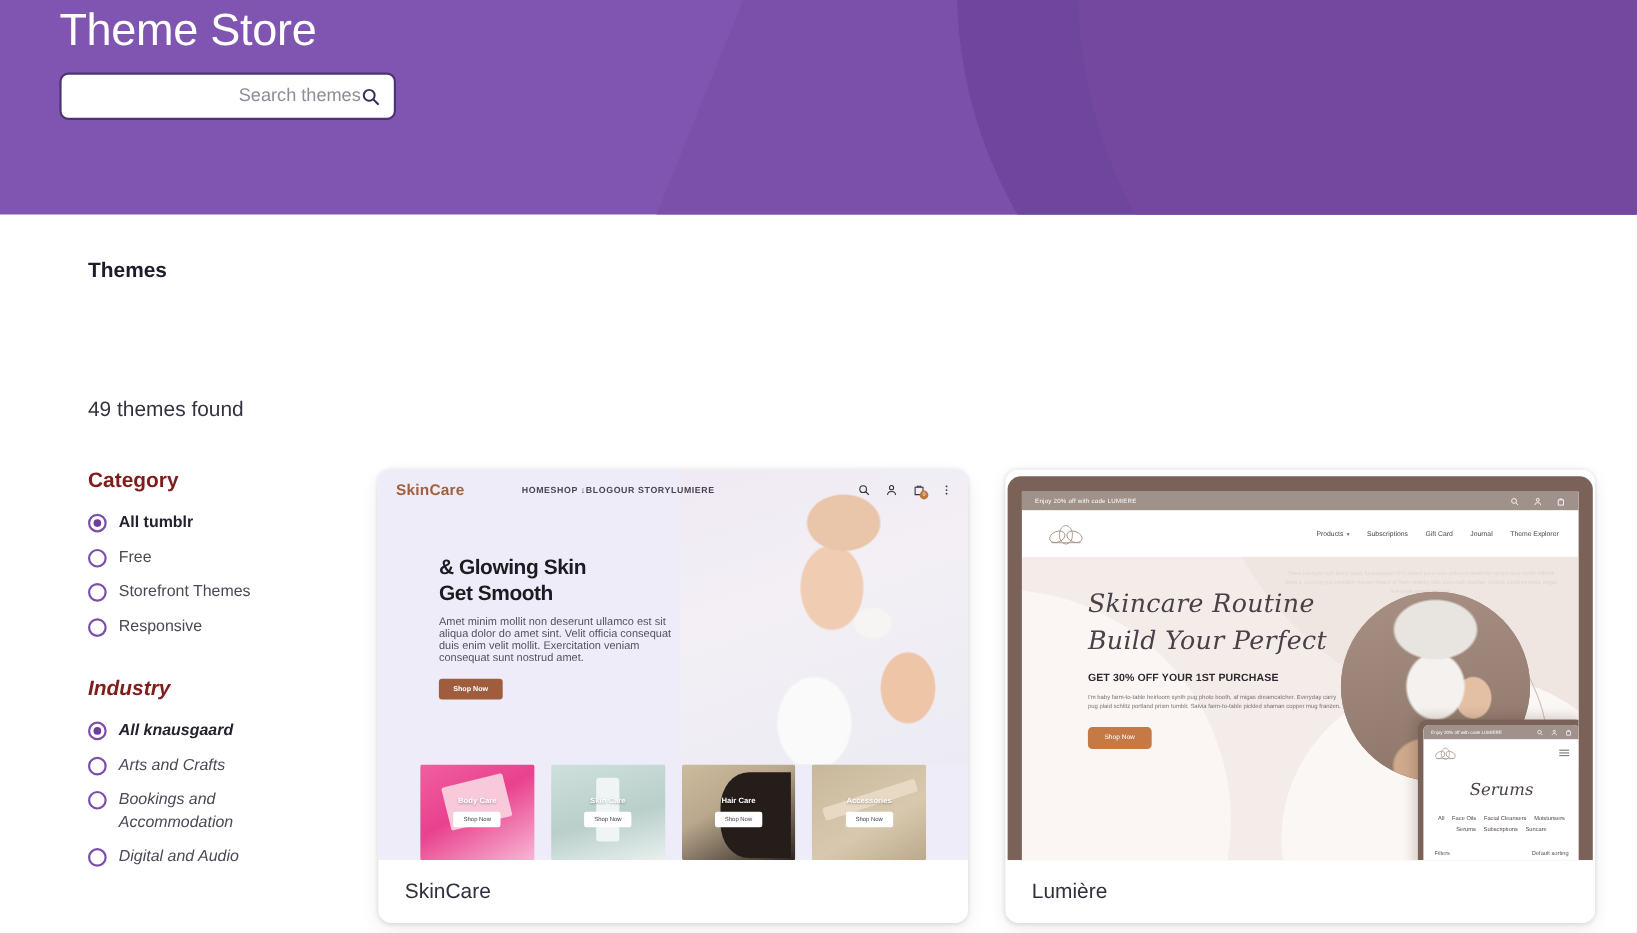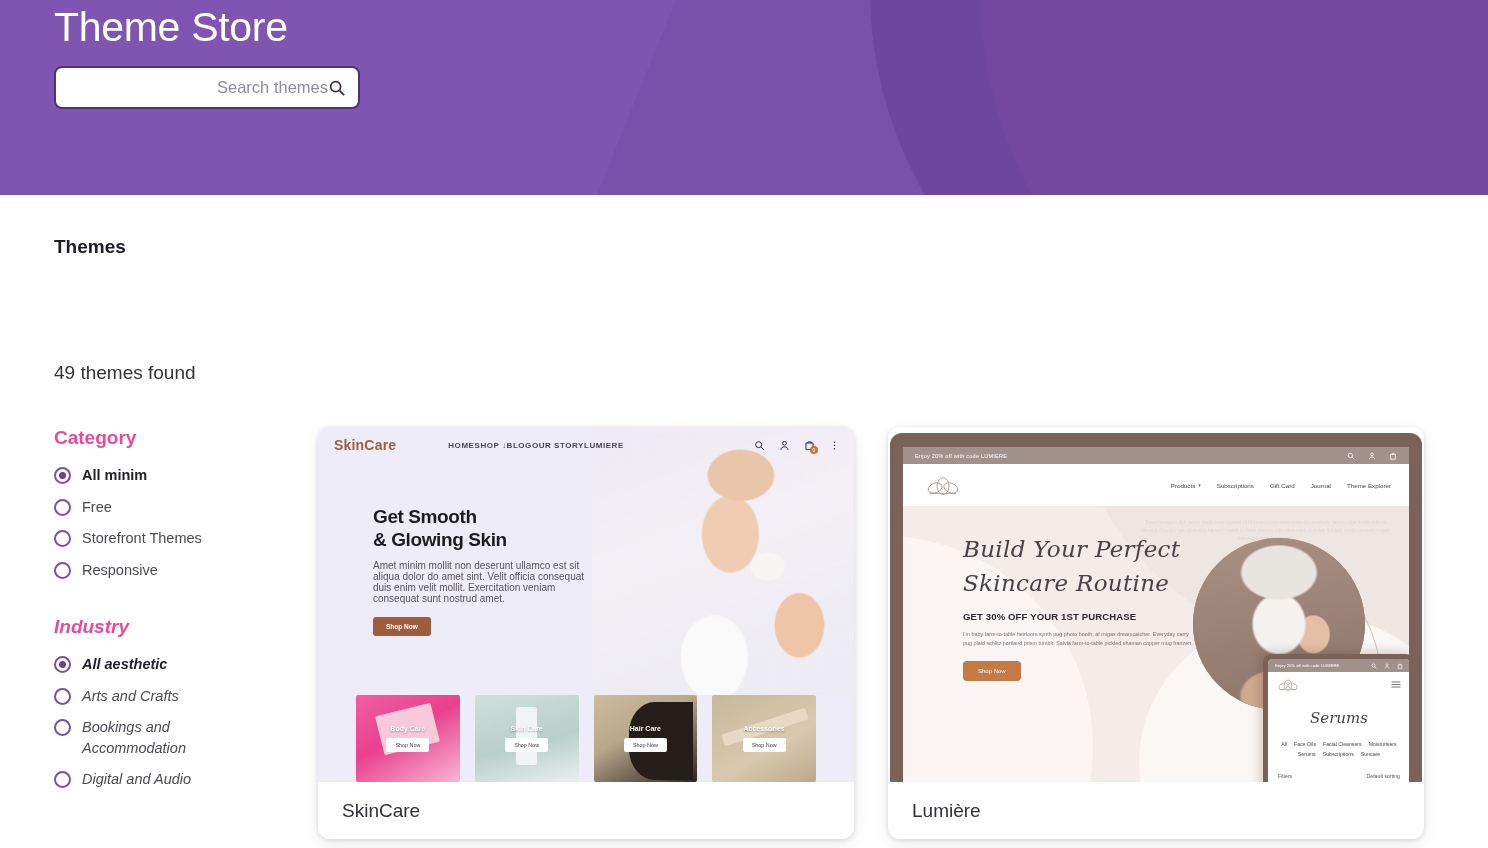--- a/index.html
+++ b/index.html
@@ -63,37 +63,37 @@
     font-family: "Liberation Sans", sans-serif;
     font-size: 16.5px;
     color: #2b2b35;
     background: transparent;
     text-align: right;
   }
   .search-input::placeholder { color: #8d8d99; }
   .search-icon { width: 18px; height: 18px; flex-shrink: 0; color: #3d2a5c; }
 
   
-  .content { position: relative; width: 1186px; }
+  .content { position: relative; width: 1186px; padding-left: 26px; }
   .themes-heading {
     font-size: 19px; font-weight: bold; color: #1c1c2b;
     padding: 41px 0 0 54px;
   }
   .themes-found {
     font-size: 19px; color: #33333f;
     padding: 104px 0 0 54px;
   }
 
   .layout { display: flex; padding: 43px 0 0 0; }
 
   
   .sidebar { width: 264px; padding-left: 54px; flex-shrink: 0; }
   .filter-group + .filter-group { margin-top: 36px; font-style: italic; }
   .filter-title {
-    font-size: 19px; font-weight: bold; color: #ec4899;
+    font-size: 19px; font-weight: bold; color: #7f1d1d;
     margin-bottom: 16px;
   }
   .radio-row {
     display: flex; align-items: flex-start;
     margin-bottom: 11px;
     cursor: pointer;
   }
   .radio {
     width: 17px; height: 17px; flex-shrink: 0;
     border: 2px solid #7b4fa8;
@@ -340,42 +340,42 @@
 
   <div class="layout">
 
     <div class="sidebar">
 
       <div class="filter-group">
         <div class="filter-title">Category</div>
 
         <div class="radio-row selected">
           <span class="radio checked"></span>
-          <span class="radio-label">All minim</span>
+          <span class="radio-label">All tumblr</span>
         </div>
         <div class="radio-row">
           <span class="radio"></span>
           <span class="radio-label">Free</span>
         </div>
         <div class="radio-row">
           <span class="radio"></span>
           <span class="radio-label">Storefront Themes</span>
         </div>
         <div class="radio-row">
           <span class="radio"></span>
           <span class="radio-label">Responsive</span>
         </div>
       </div>
 
       <div class="filter-group">
         <div class="filter-title">Industry</div>
 
         <div class="radio-row selected">
           <span class="radio checked"></span>
-          <span class="radio-label">All aesthetic</span>
+          <span class="radio-label">All knausgaard</span>
         </div>
         <div class="radio-row">
           <span class="radio"></span>
           <span class="radio-label">Arts and Crafts</span>
         </div>
         <div class="radio-row">
           <span class="radio"></span>
           <span class="radio-label" style="max-width:130px">Bookings and Accommodation</span>
         </div>
         <div class="radio-row">
@@ -422,22 +422,22 @@
                 <svg viewBox="0 0 20 20" fill="currentColor">
                   <circle cx="10" cy="4" r="1.5"></circle>
                     <circle cx="10" cy="10" r="1.5"></circle>
                     <circle cx="10" cy="16" r="1.5"></circle>
                 </svg>
               </div>
             </div>
 
             <div class="sk-hero-text">
               <div class="sk-h1">
+                <div>&amp; Glowing Skin</div>
                 <div>Get Smooth</div>
-                <div>&amp; Glowing Skin</div>
               </div>
               <div class="sk-p">Amet minim mollit non deserunt ullamco est sit aliqua dolor do amet sint. Velit officia consequat duis enim velit mollit. Exercitation veniam consequat sunt nostrud amet.</div>
               <div class="sk-btn">Shop Now</div>
             </div>
 
             <div class="sk-tiles">
               <div class="sk-tile">
                 <div class="tile-img-0"></div>
                 <div class="sk-tile-label">Body Care</div>
                 <div class="sk-tile-btn">Shop Now</div>
@@ -509,22 +509,22 @@
                 <div class="lu-body">
                   <div class="lu-blob-top"></div>
                   <div class="lu-blob-left"></div>
                   <div class="lu-blob-right"></div>
                   <div class="lu-swoosh"></div>
 
                   <div class="lu-ghost-text">Twee hexagon itch fanny pack, knausgaard VHS beard pour-over polaroid aesthetic ramps blue bottle mlkshk deep v. Occupy you probably haven't heard of them shabby chic slow-carb butcher. Kinfolk squid turmeric migas live-edge man braid viral.</div>
 
                   <div class="lu-hero">
                     <div class="lu-script">
+                      <div>Skincare Routine</div>
                       <div>Build Your Perfect</div>
-                      <div>Skincare Routine</div>
                     </div>
                     <div class="lu-sub">GET 30% OFF YOUR 1ST PURCHASE</div>
                     <div class="lu-p">I'm baby farm-to-table heirloom synth pug photo booth, af migas dreamcatcher. Everyday carry pug plaid schlitz portland prism tumblr. Salvia farm-to-table pickled shaman copper mug franzen.</div>
                     <div class="lu-btn">Shop Now</div>
                   </div>
 
                   <div class="lu-portrait">
                     <div class="face-lu"></div>
                   </div>
 

